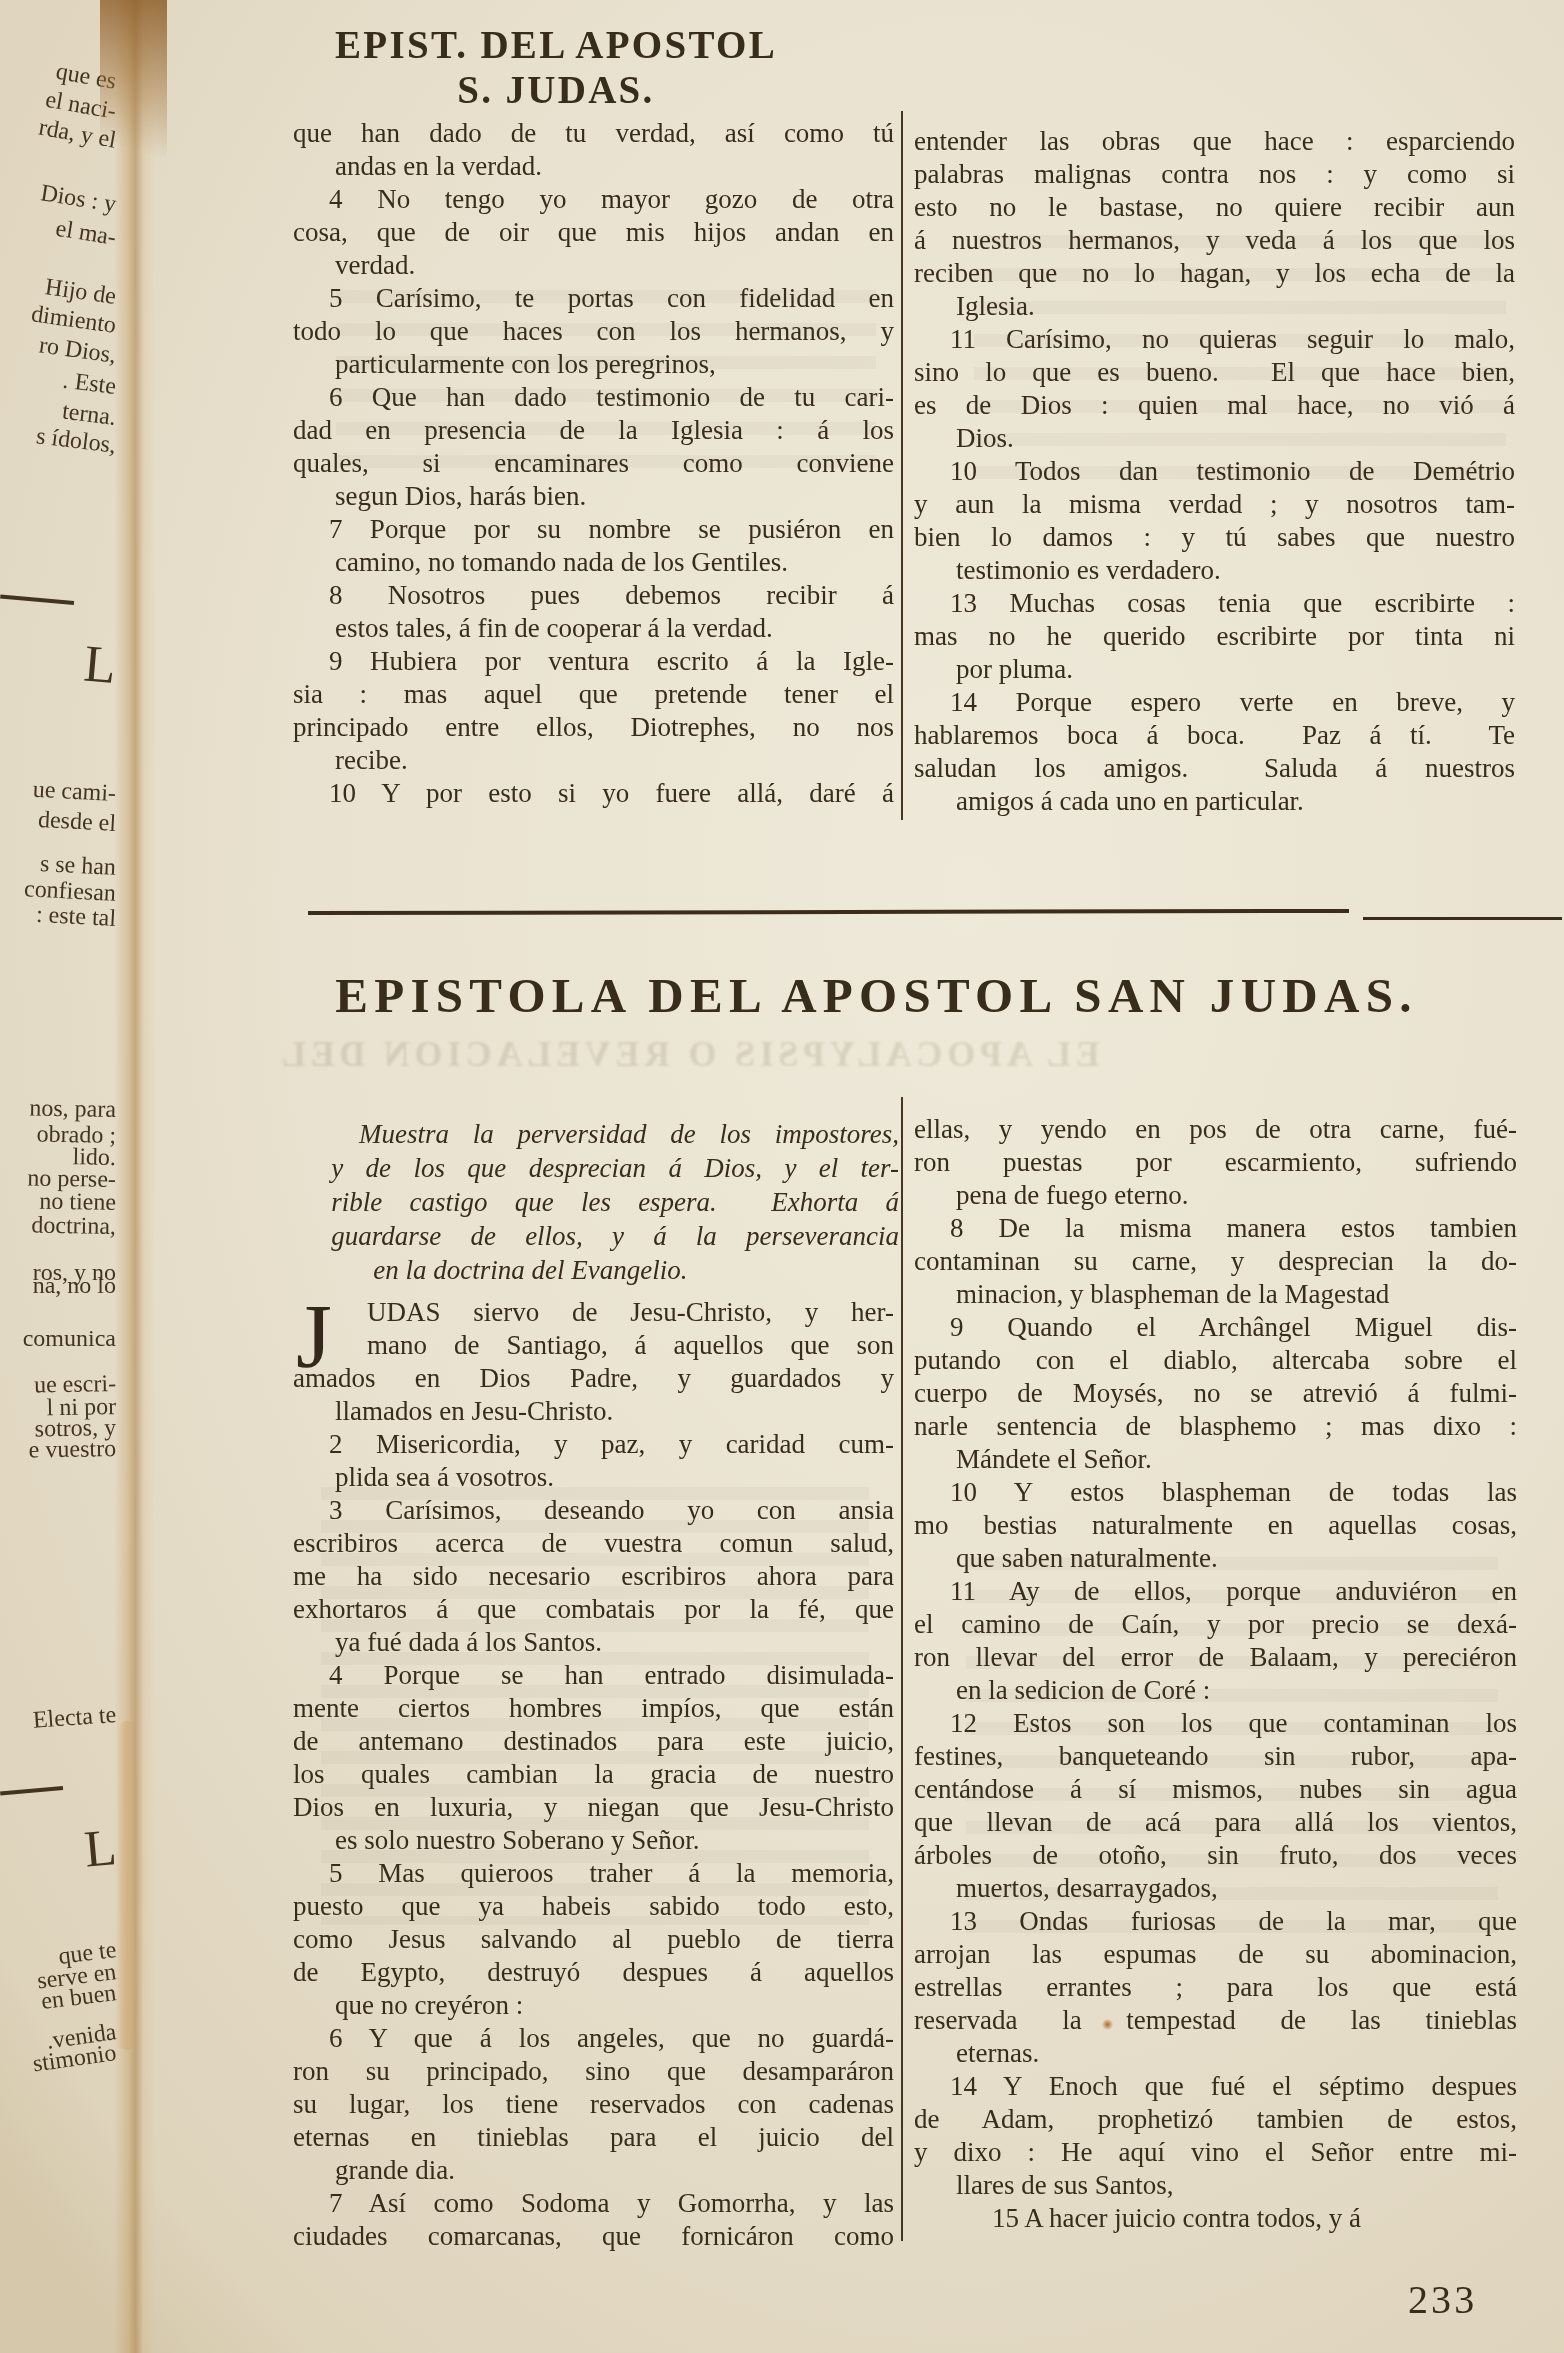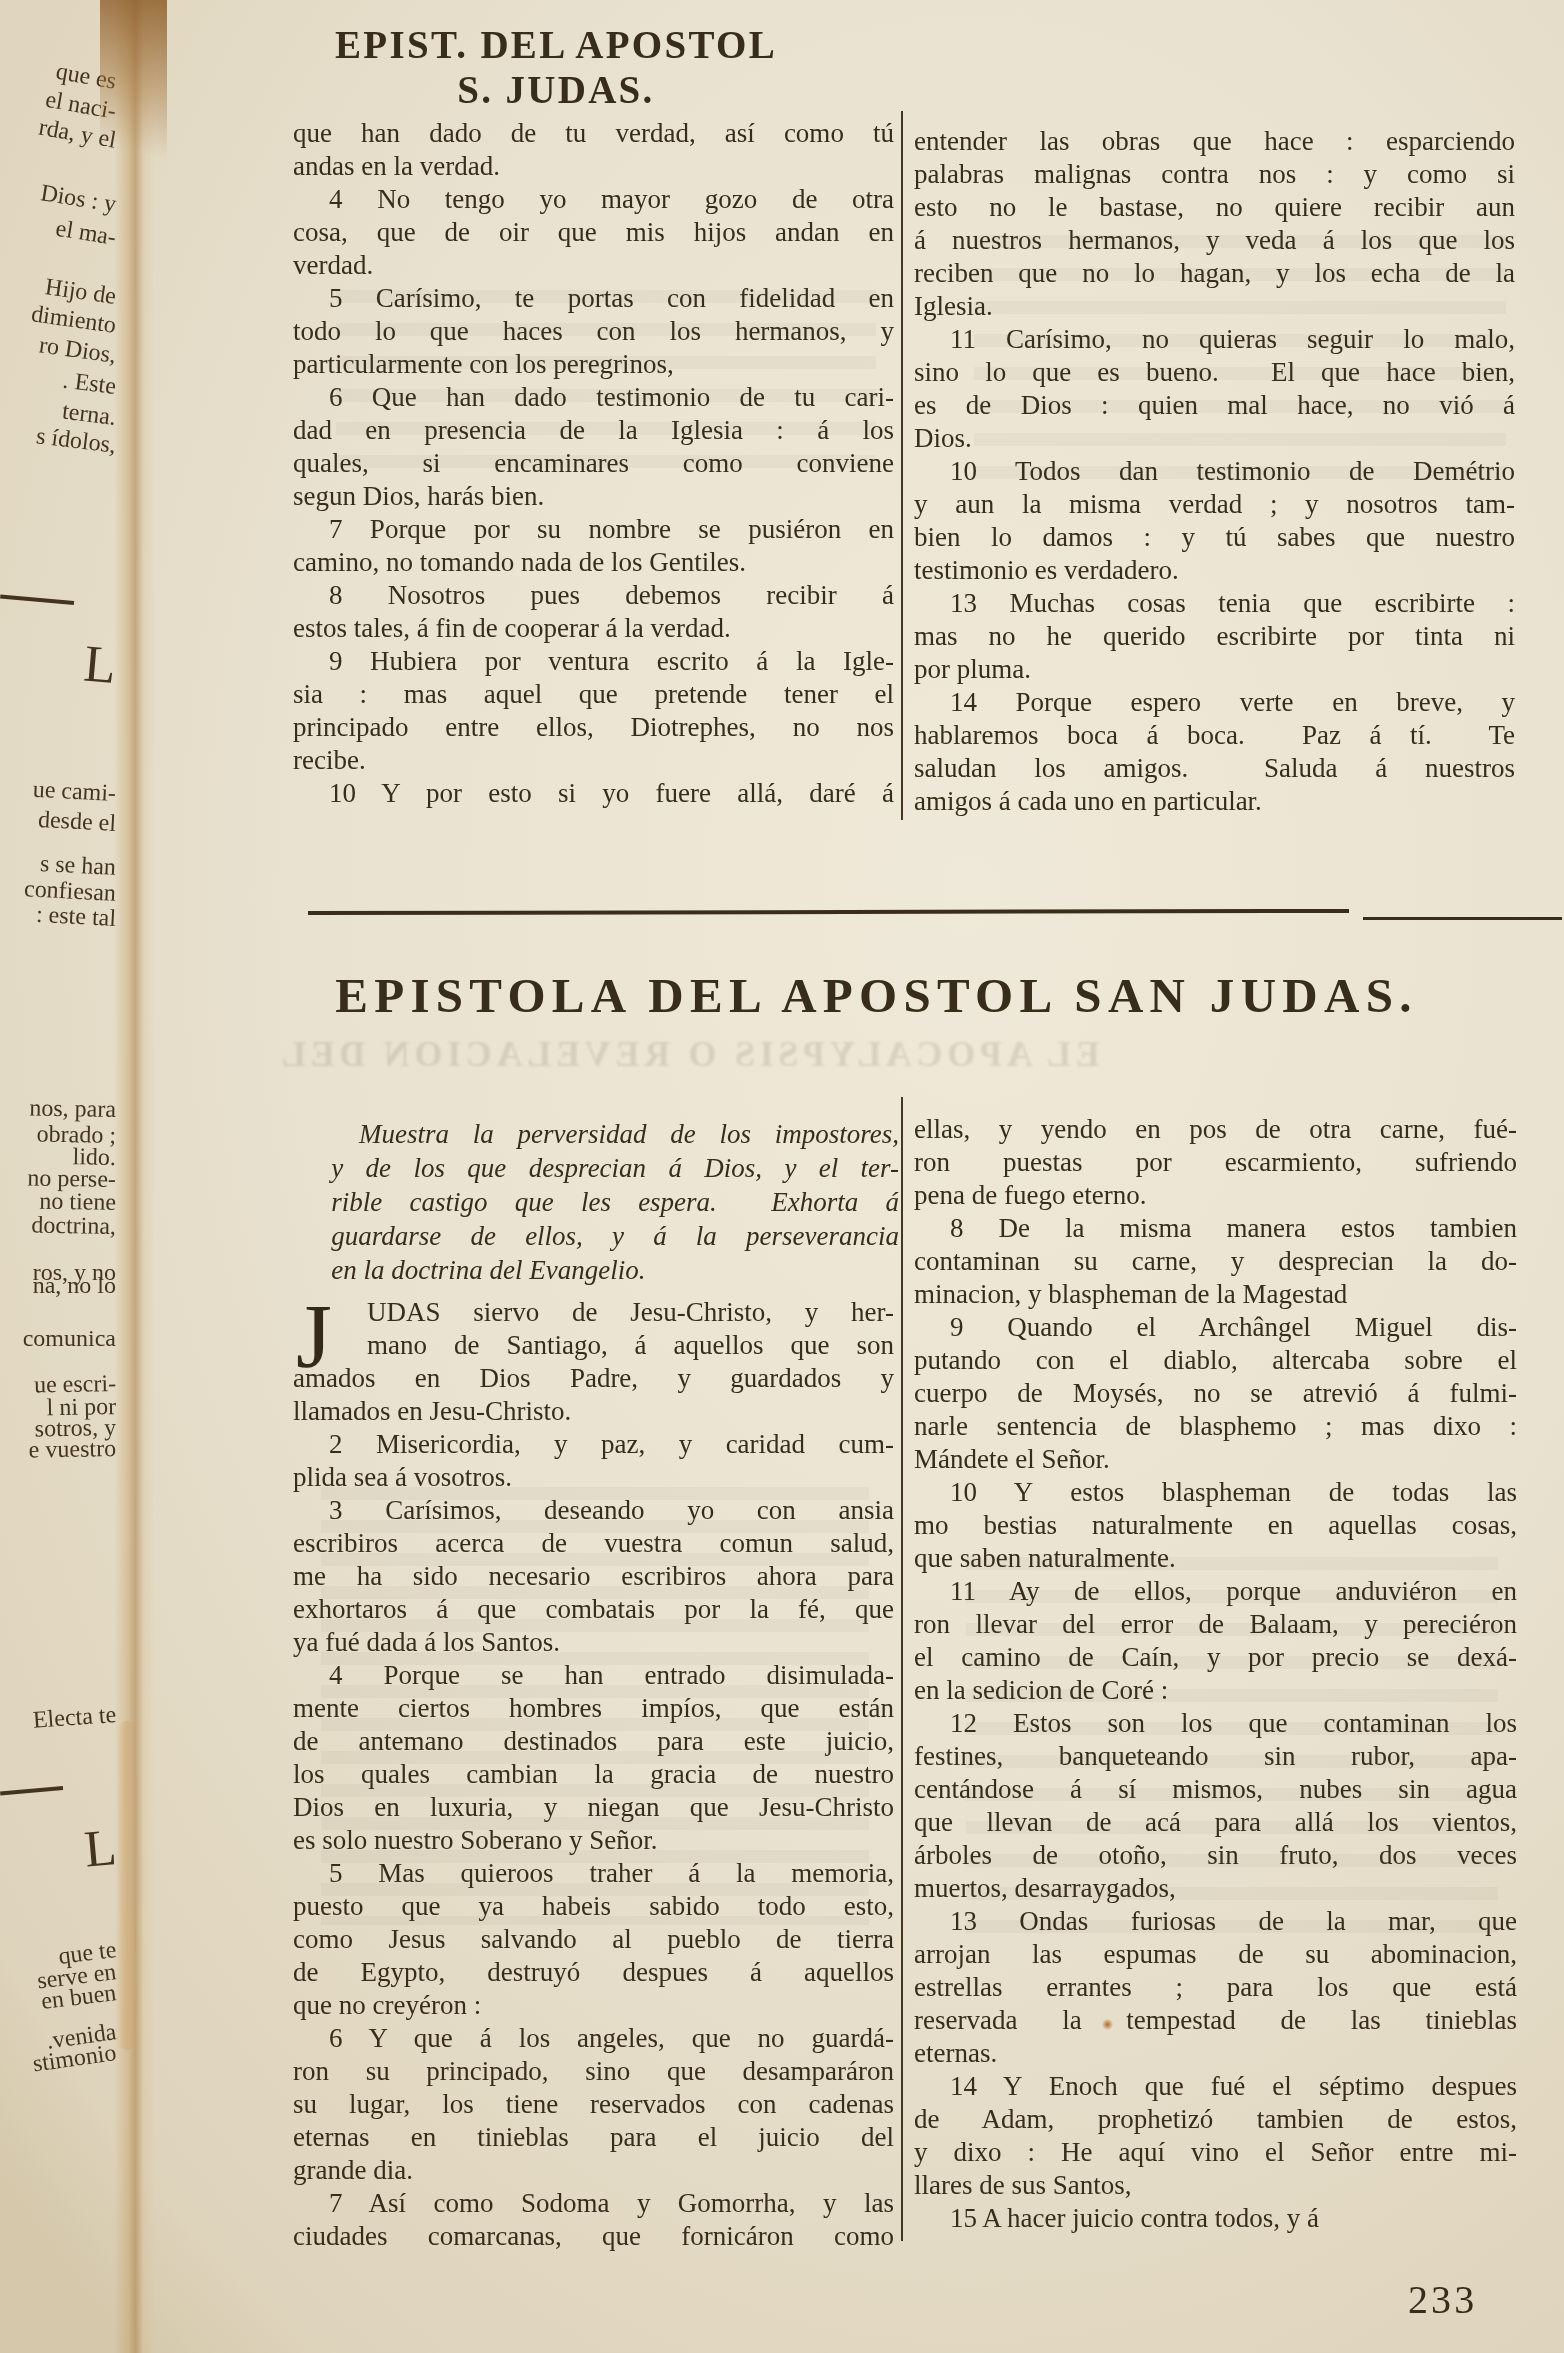--- a/index.html
+++ b/index.html
@@ -24,21 +24,21 @@
   .seam-low{position:absolute;left:117px;top:1721px;width:20.3px;height:329px;
     background:linear-gradient(90deg, rgba(206,166,110,.0), rgba(206,166,110,.5) 50%, rgba(206,166,110,0));
     border-radius:9.4px;}
   
   .runhead{position:absolute;left:329px;top:22px;width:454px;text-align:center;
     font-size:39px;font-weight:700;letter-spacing:2.3px;}
   .col{position:absolute;}
   .line{height:33px;line-height:33px;font-size:27px;white-space:pre-wrap;
         text-align:justify;text-align-last:justify;}
   .line.in{padding-left:36px;}
-  .line.end{text-align-last:left;}
+  .line.end{text-align-last:left;margin-left:42px;}
   .line.dl{padding-left:74px;}
   .topcol1{left:293px;top:117px;width:601px;}
   .topcol2{left:914px;top:125px;width:601px;}
   .vrule{position:absolute;width:2.3px;background:#46361f;}
   .vrule-top{left:901px;top:111px;height:709px;}
   .vrule-jude{left:901px;top:1097px;height:1144px;}
   .divider{position:absolute;left:308px;top:910px;width:1041px;height:3.9px;background:#3a2d1a;transform:rotate(-0.12deg);}
   .divider2{position:absolute;left:1363px;top:917px;width:199px;height:3.1px;background:#3a2d1a;}
   .heading{position:absolute;left:227px;top:967px;width:1299px;text-align:center;
     font-size:49px;font-weight:700;letter-spacing:6.3px;}
@@ -224,22 +224,22 @@
       <div class="line end">minacion, y blaspheman de la Magestad</div>
       <div class="line in">9 Quando el Archângel Miguel dis-</div>
       <div class="line">putando con el diablo, altercaba sobre el</div>
       <div class="line">cuerpo de Moysés, no se atrevió á fulmi-</div>
       <div class="line">narle sentencia de blasphemo ; mas dixo :</div>
       <div class="line end">Mándete el Señor.</div>
       <div class="line in">10 Y estos blaspheman de todas las</div>
       <div class="line">mo bestias naturalmente en aquellas cosas,</div>
       <div class="line end">que saben naturalmente.</div>
       <div class="line in">11 Ay de ellos, porque anduviéron en</div>
+      <div class="line">el camino de Caín, y por precio se dexá-</div>
       <div class="line">ron llevar del error de Balaam, y pereciéron</div>
-      <div class="line">el camino de Caín, y por precio se dexá-</div>
       <div class="line end">en la sedicion de Coré :</div>
       <div class="line in">12 Estos son los que contaminan los</div>
       <div class="line">festines, banqueteando sin rubor, apa-</div>
       <div class="line">centándose á sí mismos, nubes sin agua</div>
       <div class="line">que llevan de acá para allá los vientos,</div>
       <div class="line">árboles de otoño, sin fruto, dos veces</div>
       <div class="line end">muertos, desarraygados,</div>
       <div class="line in">13 Ondas furiosas de la mar, que</div>
       <div class="line">arrojan las espumas de su abominacion,</div>
       <div class="line">estrellas errantes ; para los que está</div>

